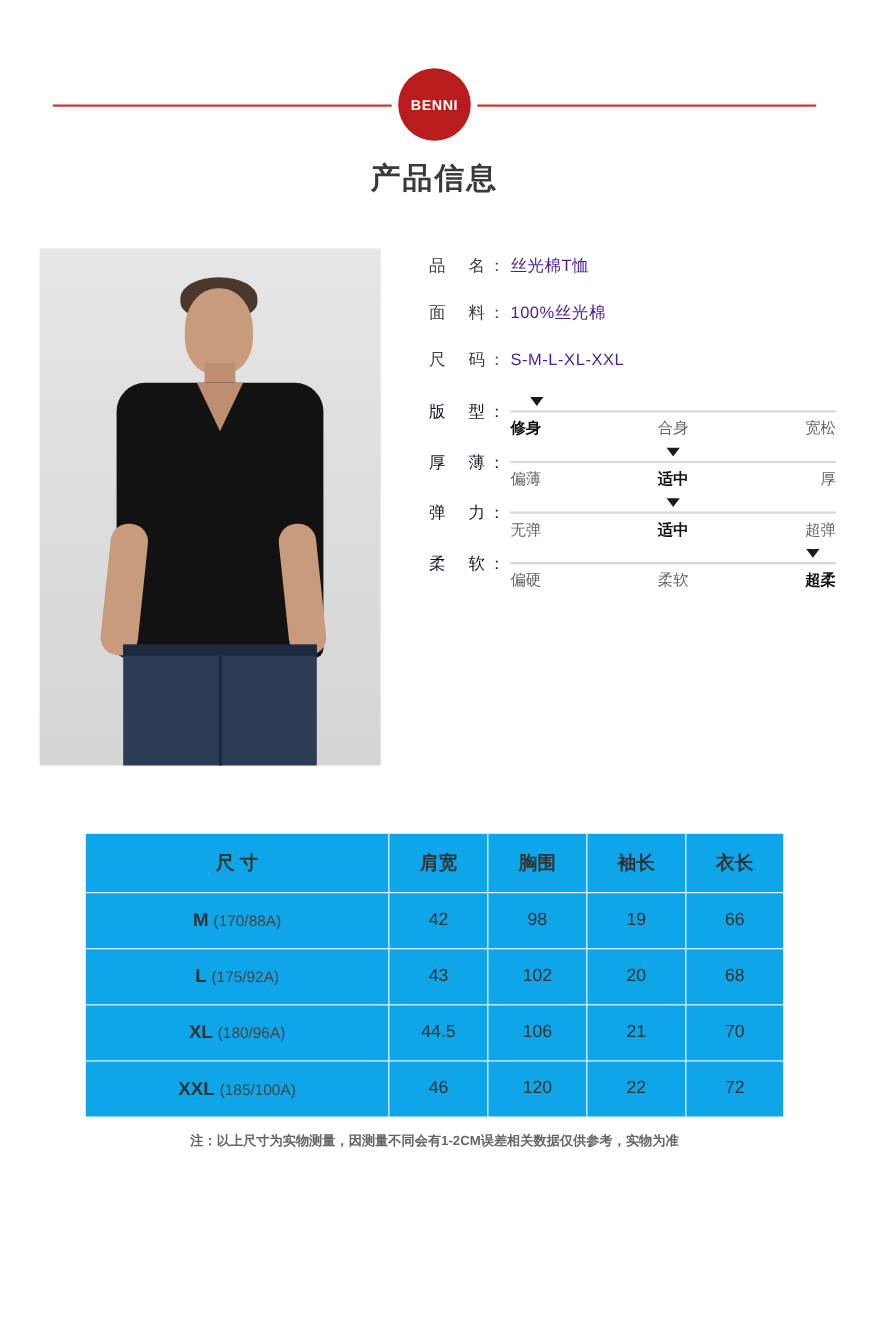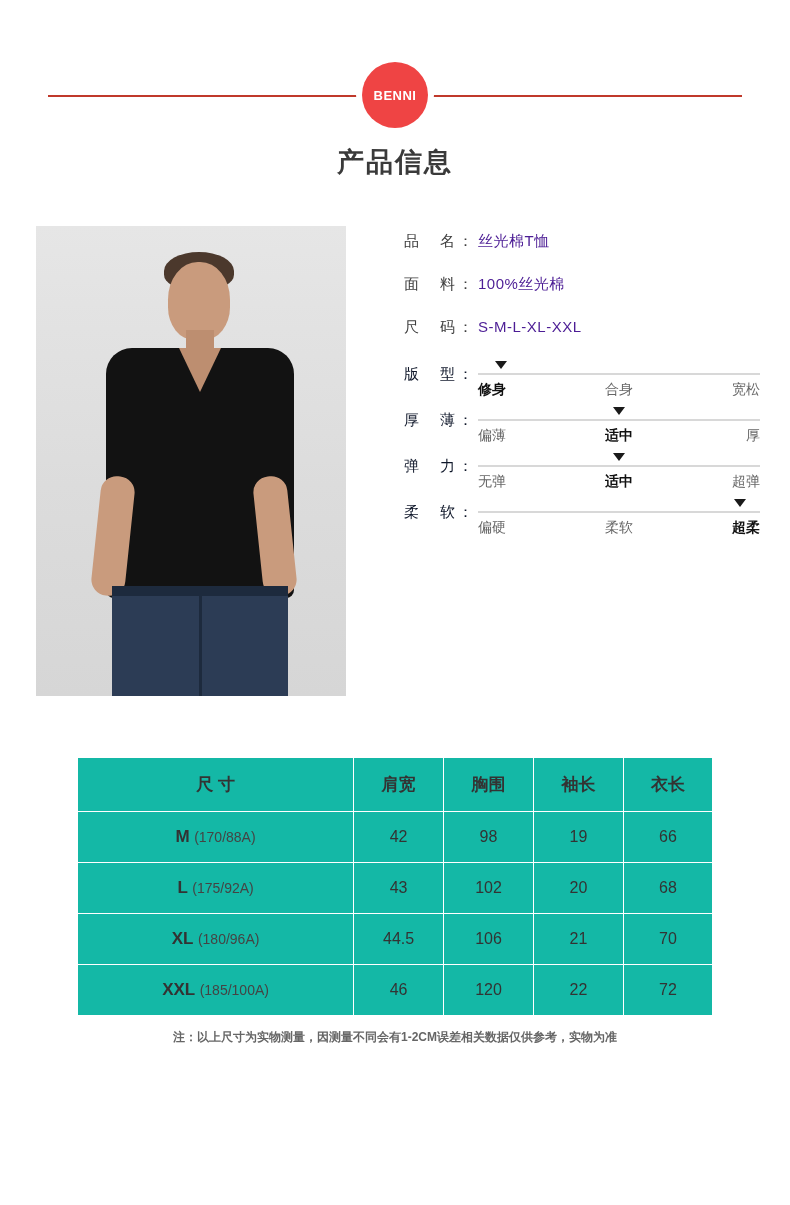--- a/index.html
+++ b/index.html
@@ -30,21 +30,21 @@
     background: #c0392b;
   }
   .logo {
     position: absolute;
     left: 50%;
     top: 62px;
     transform: translateX(-50%);
     width: 66px;
     height: 66px;
     border-radius: 50%;
-    background: #ef4444;
+    background: #b91c1c;
     display: flex;
     align-items: center;
     justify-content: center;
     box-shadow: 0 0 0 6px #ffffff;
   }
   .logo-text {
     color: #ffffff;
     font-size: 13px;
     letter-spacing: 0.5px;
     font-weight: bold;
@@ -156,21 +156,21 @@
     left: 163px;
     top: 370px;
     width: 3px;
     height: 102px;
     background: #1d2a3d;
   }
 
   
   .specs {
     flex: 1 1 auto;
-    padding-left: 58px;
+    padding-left: 44px;
     padding-top: 6px;
     padding-right: 30px;
   }
   .spec-row {
     display: flex;
     align-items: baseline;
     margin-bottom: 24px;
   }
   .spec-label {
     width: 74px;
@@ -230,21 +230,21 @@
   .scale-ticks span:last-child { text-align: right; }
   .scale-ticks span.active { color: #111; font-weight: bold; }
 
   
   .table-wrap {
     margin: 62px 78px 0 78px;
   }
   table.size-table {
     width: 100%;
     border-collapse: collapse;
-    background: #14b8a6;
+    background: #0ea5e9;
   }
   table.size-table th,
   table.size-table td {
     text-align: center;
     font-size: 16px;
     color: #333;
     padding: 15px 0;
     border-bottom: 1px solid #ffffff;
     border-right: 1px solid #ffffff;
   }

